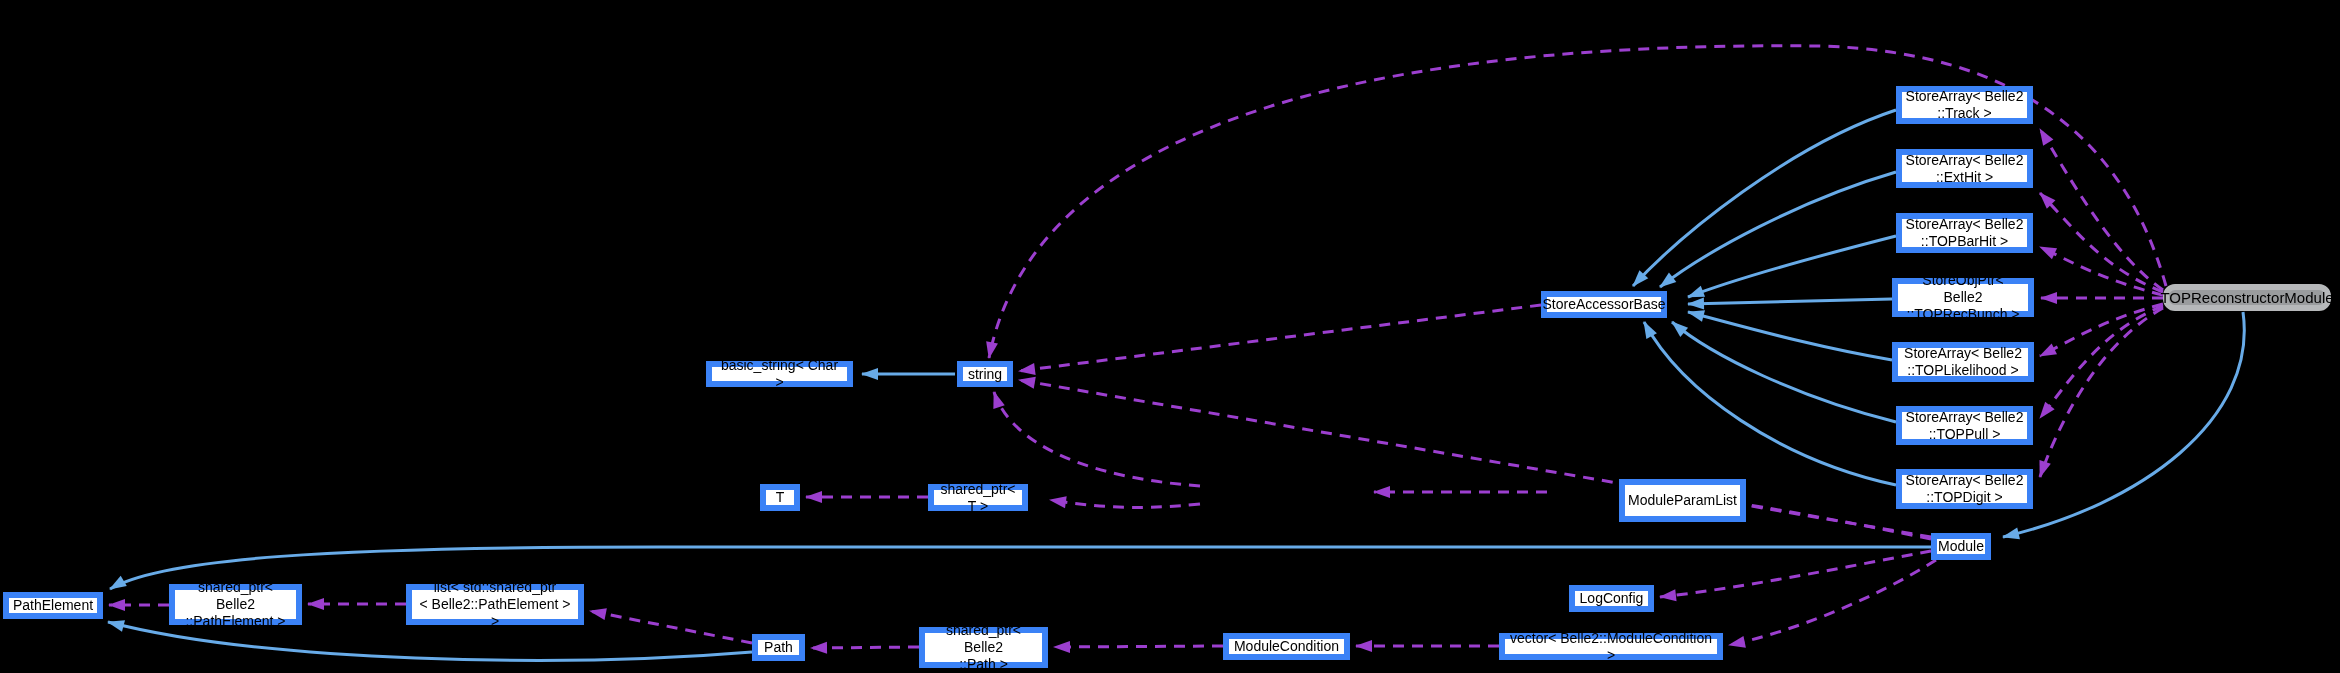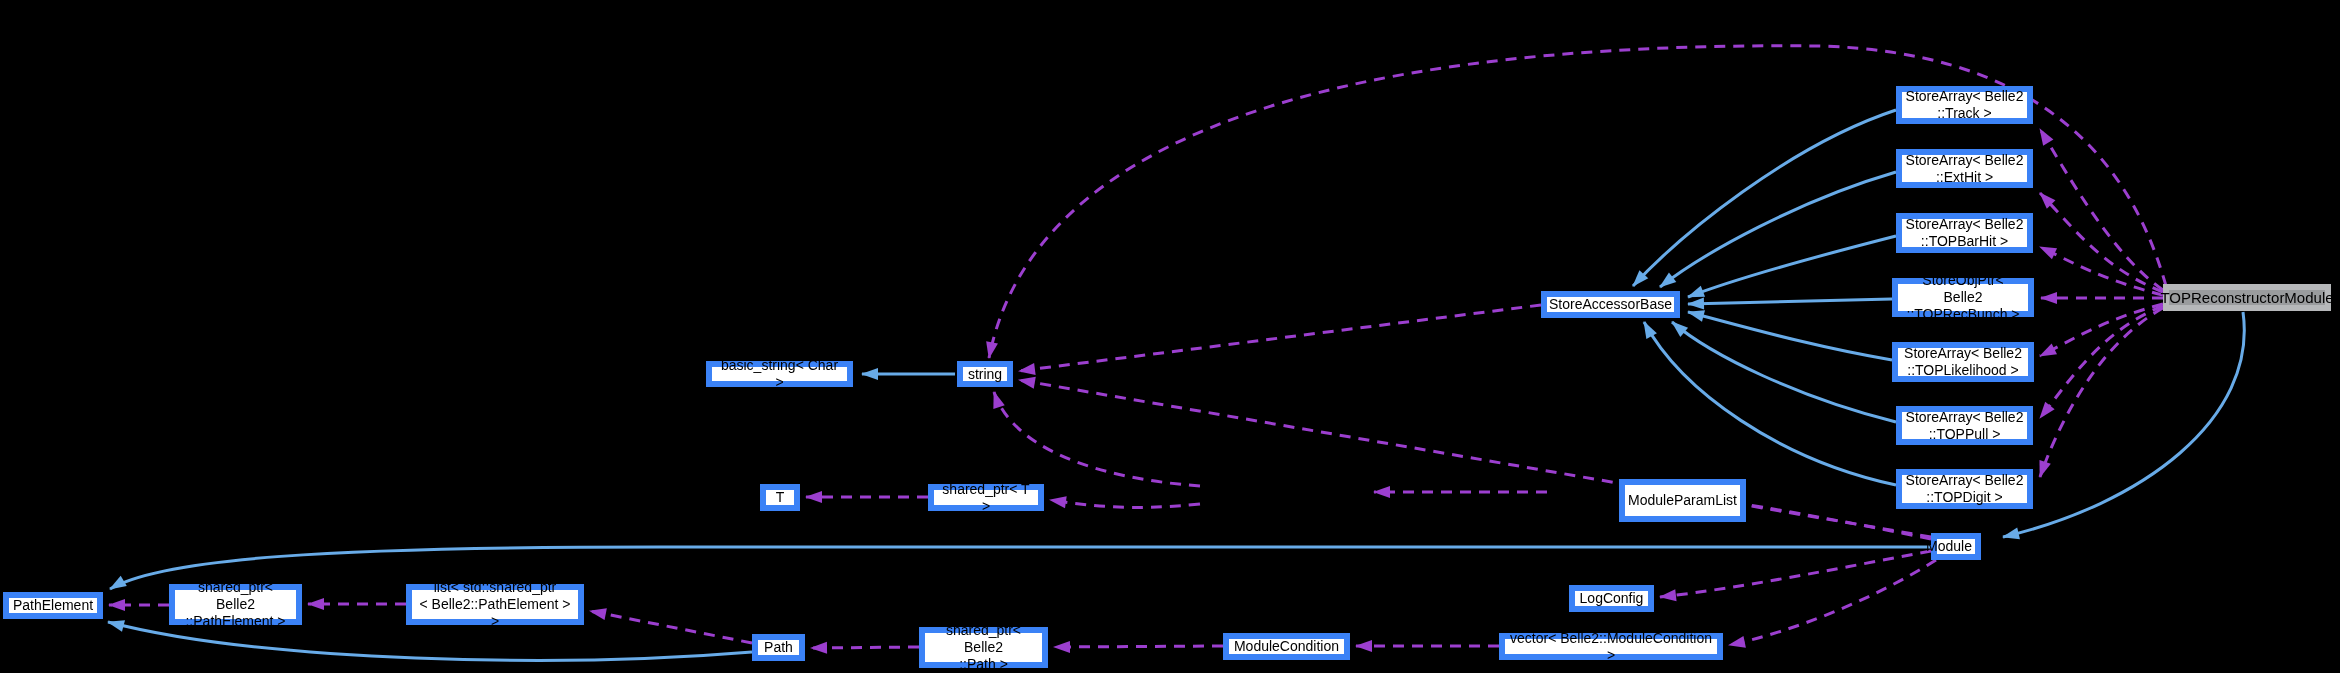--- a/index.html
+++ b/index.html
@@ -59,46 +59,46 @@
     <path class="edge-use" d="M 1931 551 C 1840 568, 1742 588, 1660 597" marker-end="url(#mP)"></path>
     <path class="edge-use" d="M 1936 560 C 1872 600, 1792 632, 1729 645" marker-end="url(#mP)"></path>
     <path class="edge-use" d="M 1499 646 L 1356 646" marker-end="url(#mP)"></path>
     <path class="edge-use" d="M 1223 646 L 1054 647" marker-end="url(#mP)"></path>
     <path class="edge-use" d="M 919 647 L 811 648" marker-end="url(#mP)"></path>
     <path class="edge-use" d="M 752 643 L 590 611" marker-end="url(#mP)"></path>
     <path class="edge-use" d="M 406 604 L 308 604" marker-end="url(#mP)"></path>
     <path class="edge-use" d="M 169 605 L 109 605" marker-end="url(#mP)"></path>
   </svg>
 
-  <div class="node main" style="left:2163px;top:284px;width:168px;height:27px;"><span>TOPReconstructorModule</span></div>
+  <div class="node main" style="left:2163px;top:284px;width:168px;height:27px;border-radius:12px;"><span>TOPReconstructorModule</span></div>
 
   <div class="node" style="left:1896px;top:86px;width:137px;height:38px;"><span>StoreArray&lt; Belle2
 ::Track &gt;</span></div>
   <div class="node" style="left:1896px;top:149px;width:137px;height:39px;"><span>StoreArray&lt; Belle2
 ::ExtHit &gt;</span></div>
   <div class="node" style="left:1896px;top:213px;width:137px;height:40px;"><span>StoreArray&lt; Belle2
 ::TOPBarHit &gt;</span></div>
   <div class="node" style="left:1892px;top:278px;width:142px;height:39px;"><span>StoreObjPtr&lt; Belle2
 ::TOPRecBunch &gt;</span></div>
   <div class="node" style="left:1892px;top:342px;width:142px;height:40px;"><span>StoreArray&lt; Belle2
 ::TOPLikelihood &gt;</span></div>
   <div class="node" style="left:1896px;top:406px;width:137px;height:39px;"><span>StoreArray&lt; Belle2
 ::TOPPull &gt;</span></div>
   <div class="node" style="left:1896px;top:469px;width:137px;height:40px;"><span>StoreArray&lt; Belle2
 ::TOPDigit &gt;</span></div>
 
-  <div class="node" style="left:1541px;top:291px;width:139px;height:27px;"><span>StoreAccessorBase</span></div>
+  <div class="node" style="left:1541px;top:291px;width:126px;height:27px;"><span>StoreAccessorBase</span></div>
 
   <div class="node" style="left:706px;top:361px;width:147px;height:26px;"><span>basic_string&lt; Char &gt;</span></div>
   <div class="node" style="left:957px;top:361px;width:56px;height:26px;"><span>string</span></div>
 
   <div class="node" style="left:760px;top:484px;width:40px;height:27px;"><span>T</span></div>
-  <div class="node" style="left:928px;top:484px;width:116px;height:27px;"><span>shared_ptr&lt; T &gt;</span></div>
+  <div class="node" style="left:928px;top:484px;width:100px;height:27px;"><span>shared_ptr&lt; T &gt;</span></div>
   <div class="node" style="left:1619px;top:479px;width:127px;height:43px;"><span>ModuleParamList</span></div>
-  <div class="node" style="left:1931px;top:533px;width:50px;height:27px;justify-content:flex-end;"><span>Module</span></div>
+  <div class="node" style="left:1931px;top:533px;width:60px;height:27px;"><span>Module</span></div>
   <div class="node" style="left:1569px;top:585px;width:85px;height:27px;justify-content:center;"><span>LogConfig</span></div>
 
   <div class="node" style="left:3px;top:592px;width:100px;height:27px;"><span>PathElement</span></div>
   <div class="node" style="left:169px;top:584px;width:133px;height:41px;"><span>shared_ptr&lt; Belle2
 ::PathElement &gt;</span></div>
   <div class="node" style="left:406px;top:584px;width:178px;height:41px;"><span>list&lt; std::shared_ptr
 &lt; Belle2::PathElement &gt; &gt;</span></div>
   <div class="node" style="left:752px;top:634px;width:53px;height:27px;"><span>Path</span></div>
   <div class="node" style="left:919px;top:627px;width:129px;height:41px;"><span>shared_ptr&lt; Belle2
 ::Path &gt;</span></div>

